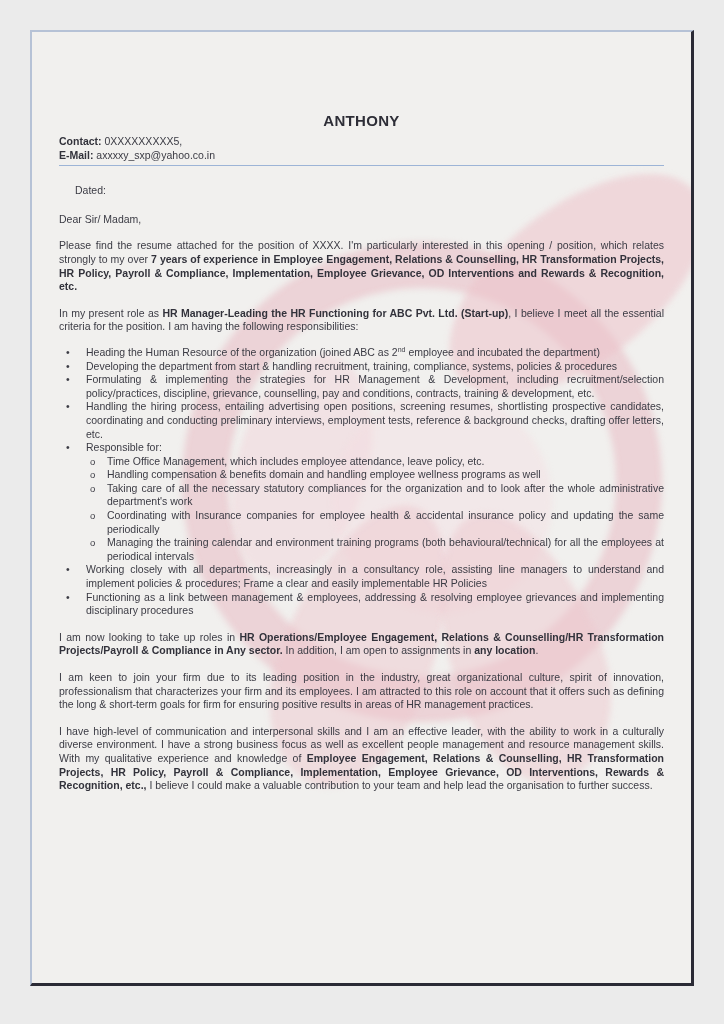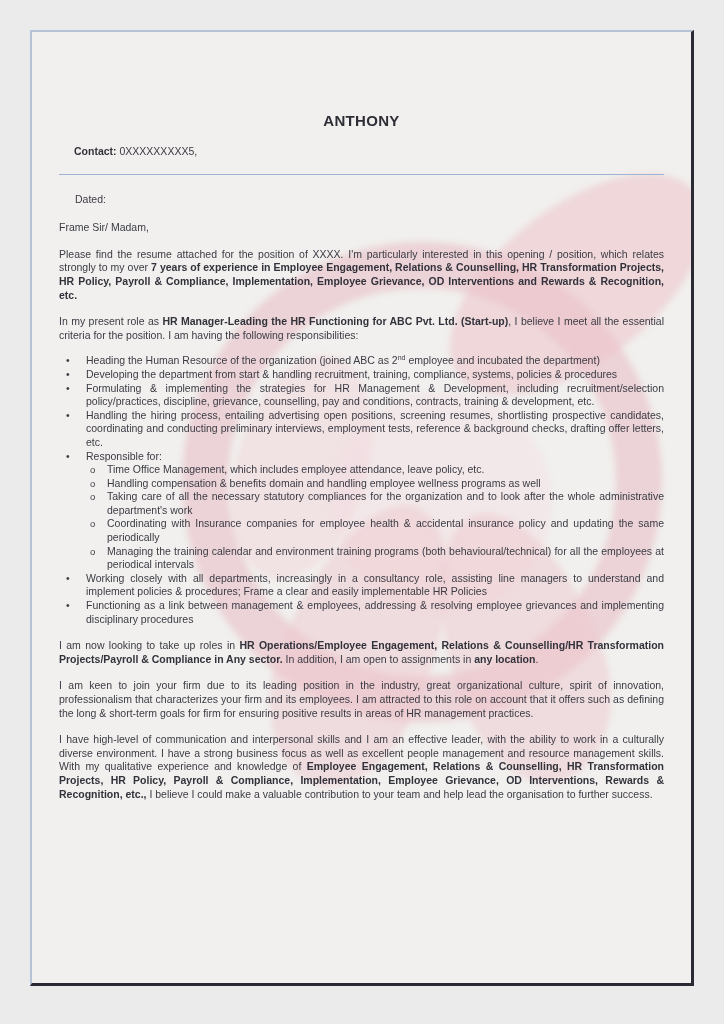--- a/index.html
+++ b/index.html
@@ -73,21 +73,21 @@
   }
   h1.doc-title {
     margin: 0 0 5px 0;
     text-align: center;
     font-size: 15px;
     line-height: 18px;
     font-weight: bold;
     color: #2e2e37;
     letter-spacing: 0.3px;
   }
-  .contact-line { margin: 15px; }
+  .contact-line { margin: 0; }
   .b { font-weight: bold; color: #32323b; }
   hr.rule {
     border: none;
     border-top: 1px solid #9db4d6;
     margin: 3px 0 0 0;
   }
   p { margin: 0; }
   .line-dated { margin-top: 18px; margin-left: 16px; }
   .line-salutation { margin-top: 15px; }
   .para { margin-top: 13px; text-align: justify; }
@@ -137,25 +137,29 @@
   </div>
 
   <div class="content">
 
     <h1 class="doc-title">ANTHONY</h1>
 
     <div class="contact-line">
       <span class="b">Contact:</span>
       <span>0XXXXXXXXX5,</span>
     </div>
+    <div class="contact-line">
+      <span class="b">E-Mail:</span>
+      <span>axxxxy_sxp@yahoo.co.in</span>
+    </div>
 
     <hr class="rule">
 
     <p class="line-dated">Dated:</p>
-    <p class="line-salutation">Frame Sir/ Madam,</p>
+    <p class="line-salutation">Dear Sir/ Madam,</p>
 
     <p class="para"><span>Please find the resume attached for the position of XXXX. I'm particularly interested in this opening / position, which relates strongly to my over </span><span class="b">7 years of experience in Employee Engagement, Relations &amp; Counselling, HR Transformation Projects, HR Policy, Payroll &amp; Compliance, Implementation, Employee Grievance, OD Interventions and Rewards &amp; Recognition, etc.</span></p>
     <p class="para"><span>In my present role as </span><span class="b">HR Manager-Leading the HR Functioning for ABC Pvt. Ltd. (Start-up)</span><span>, I believe I meet all the essential criteria for the position. I am having the following responsibilities:</span></p>
 
     <ul class="main-list">
         <li><span>Heading the Human Resource of the organization (joined ABC as 2</span><sup>nd</sup><span> employee and incubated the department)</span></li>
         <li><span>Developing the department from start &amp; handling recruitment, training, compliance, systems, policies &amp; procedures</span></li>
         <li><span>Formulating &amp; implementing the strategies for HR Management &amp; Development, including recruitment/selection policy/practices, discipline, grievance, counselling, pay and conditions, contracts, training &amp; development, etc.</span></li>
         <li><span>Handling the hiring process, entailing advertising open positions, screening resumes, shortlisting prospective candidates, coordinating and conducting preliminary interviews, employment tests, reference &amp; background checks, drafting offer letters, etc.</span></li>
         <li><span>Responsible for:</span><ul class="sub-list">

